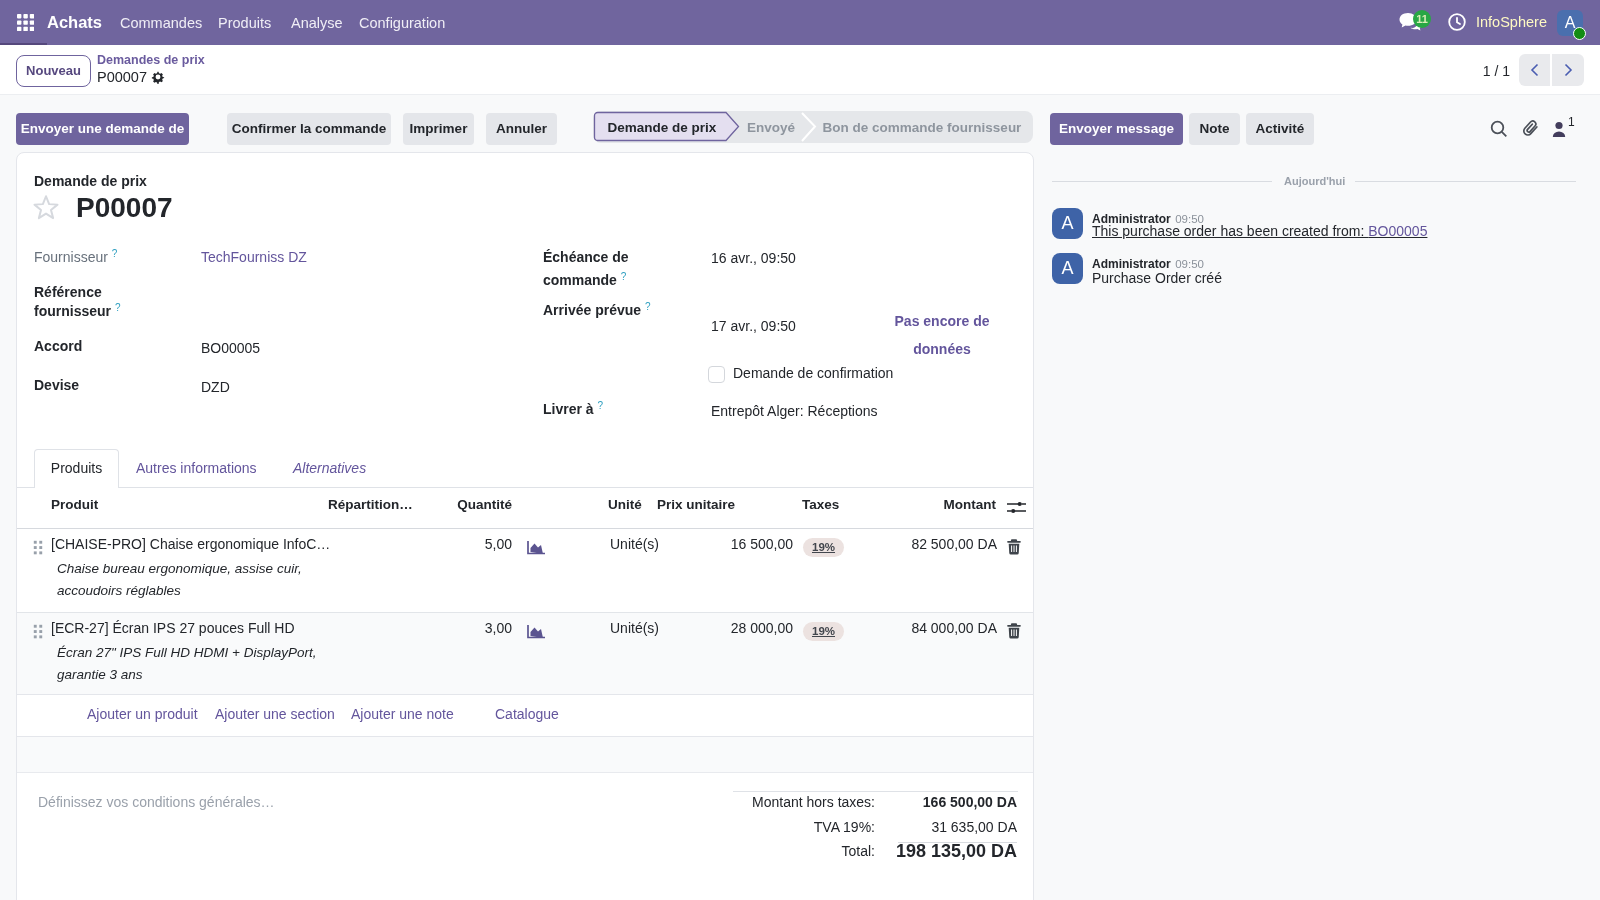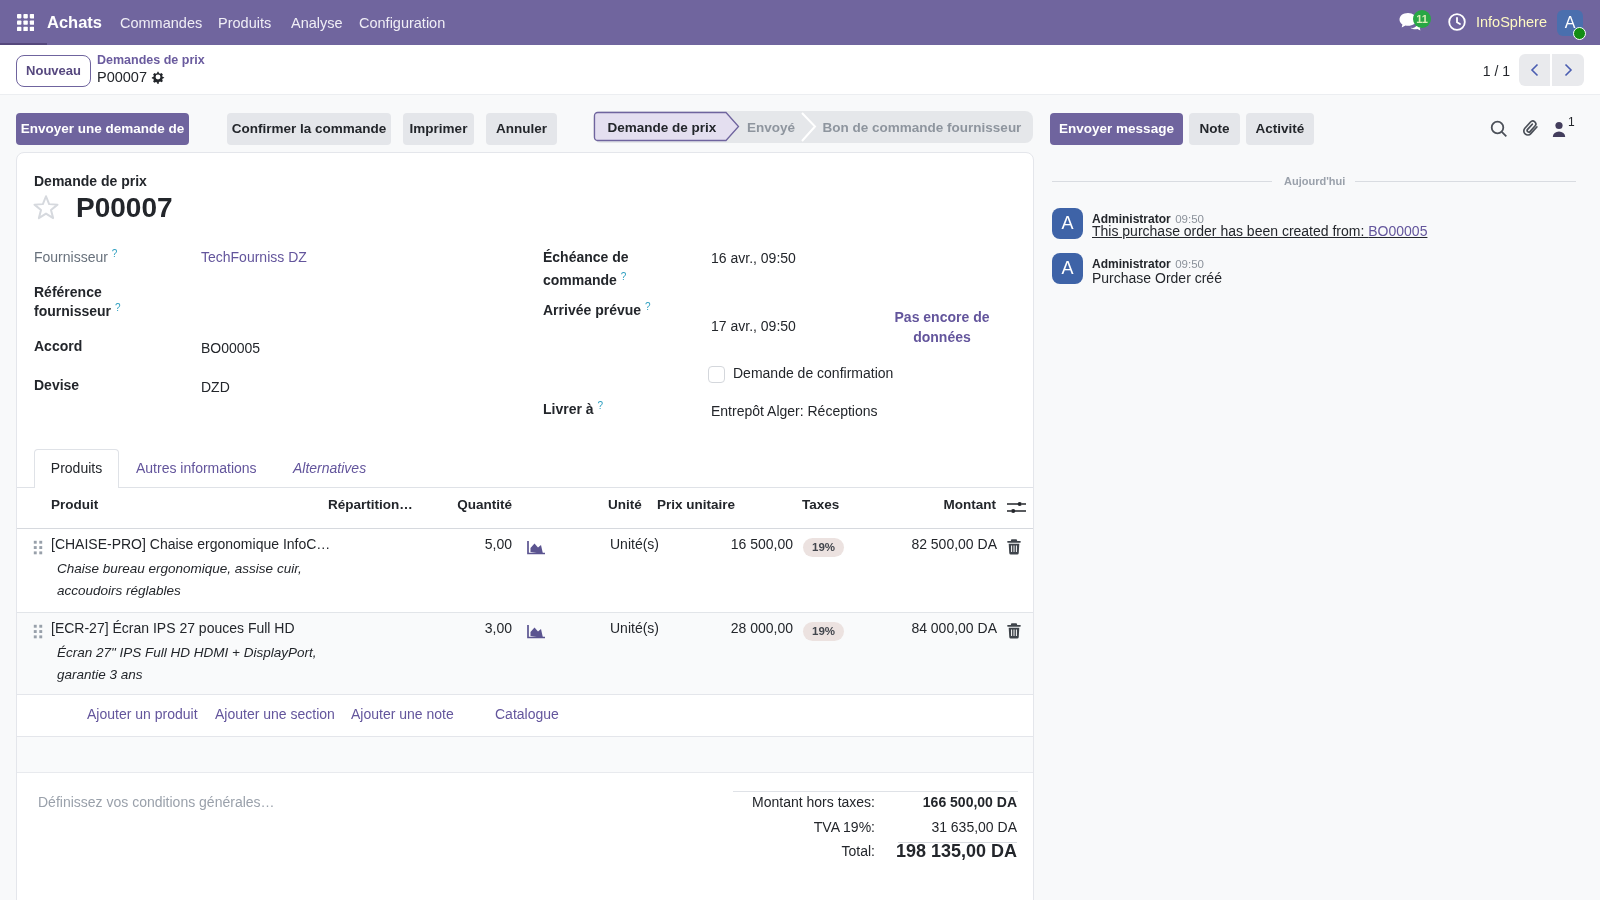--- a/index.html
+++ b/index.html
@@ -34,21 +34,21 @@
   .lblgray { font-size:14px; color:#68717c; }
   .val { font-size:14px; color:#23262b; }
   .link { color:#63559c; }
   .qmark { color:#2e9fc0; font-size:10px; position:relative; top:-5px; font-weight:normal; }
 
   
   .th { font-size:13.5px; font-weight:bold; color:#23262b; position:absolute; }
   .td { font-size:14px; color:#23262b; position:absolute; }
   .td.link { color:#63559c;margin-left:36px; }
   .desc { font-size:13.5px; font-style:italic; color:#23262b; line-height:22px; }
-  .badge19 { position:absolute; width:41px; height:19px; background:#ece2e0; border-radius:10px; text-align:center; font-size:11.5px; font-weight:bold; color:#42464d; line-height:19px; }
+  .badge19 { position:absolute; width:41px; height:19px; background:#ece2e0; border-radius:10px; text-align:center; font-size:11.5px; font-weight:bold; color:#42464d; line-height:19px;text-decoration:underline; }
 
   
   #chatter { position:absolute; left:1035px; top:152px; width:565px; height:748px; background:#f8f9fa; }
   .avatar { position:absolute; width:31px; height:31px; border-radius:8px; background:#3e63a7; color:#fff; font-size:18px; text-align:center; line-height:31px; }
   .mname { font-size:12px; font-weight:bold; color:#23262b; }
   .mtime { font-size:11.5px; color:#8a919a; }
   .mbody { font-size:14px; color:#23262b; }
 </style>
 </head>
 <body>
@@ -151,21 +151,21 @@
   <div class="in lbl" style="left:17px;top:130px;width:112px;line-height:19px;">Référence fournisseur <span class="qmark">?</span></div>
   <div class="in lbl" style="left:17px;top:185px;">Accord</div>
   <div class="in val" style="left:184px;top:187px;">BO00005</div>
   <div class="in lbl" style="left:17px;top:224px;">Devise</div>
   <div class="in val" style="left:184px;top:226px;">DZD</div>
 
   <div class="in lbl" style="left:526px;top:93px;width:118px;line-height:23px;">Échéance de commande <span class="qmark">?</span></div>
   <div class="in val" style="left:694px;top:97px;">16 avr., 09:50</div>
   <div class="in lbl" style="left:526px;top:149px;">Arrivée prévue <span class="qmark">?</span></div>
   <div class="in val" style="left:694px;top:165px;">17 avr., 09:50</div>
-  <div class="in val link" style="left:850px;top:154px;width:150px;text-align:center;font-weight:bold;line-height:20px;">Pas encore de données</div>
+  <div class="in val link" style="left:850px;top:154px;width:150px;text-align:center;font-weight:bold;line-height:28px;">Pas encore de données</div>
   <div class="in" style="left:691px;top:213px;width:17px;height:17px;border:1px solid #d4d7dc;border-radius:4px;background:#fff;"></div>
   <div class="in val" style="left:716px;top:212px;">Demande de confirmation</div>
   <div class="in lbl" style="left:526px;top:248px;">Livrer à <span class="qmark">?</span></div>
   <div class="in val" style="left:694px;top:250px;">Entrepôt Alger: Réceptions</div>
 
   <div class="in" style="left:0px;top:334px;width:1016px;height:1px;background:#dfe2e7;"></div>
   <div class="in" style="left:17px;top:296px;width:85px;height:39px;background:#fff;border:1px solid #dfe2e7;border-bottom:none;border-radius:4px 4px 0 0;text-align:center;line-height:37px;font-size:14px;color:#23262b;z-index:2;">Produits</div>
   <div class="in link" style="left:119px;top:307px;font-size:14px;">Autres informations</div>
   <div class="in link" style="left:276px;top:307px;font-size:14px;font-style:italic;">Alternatives</div>
 

